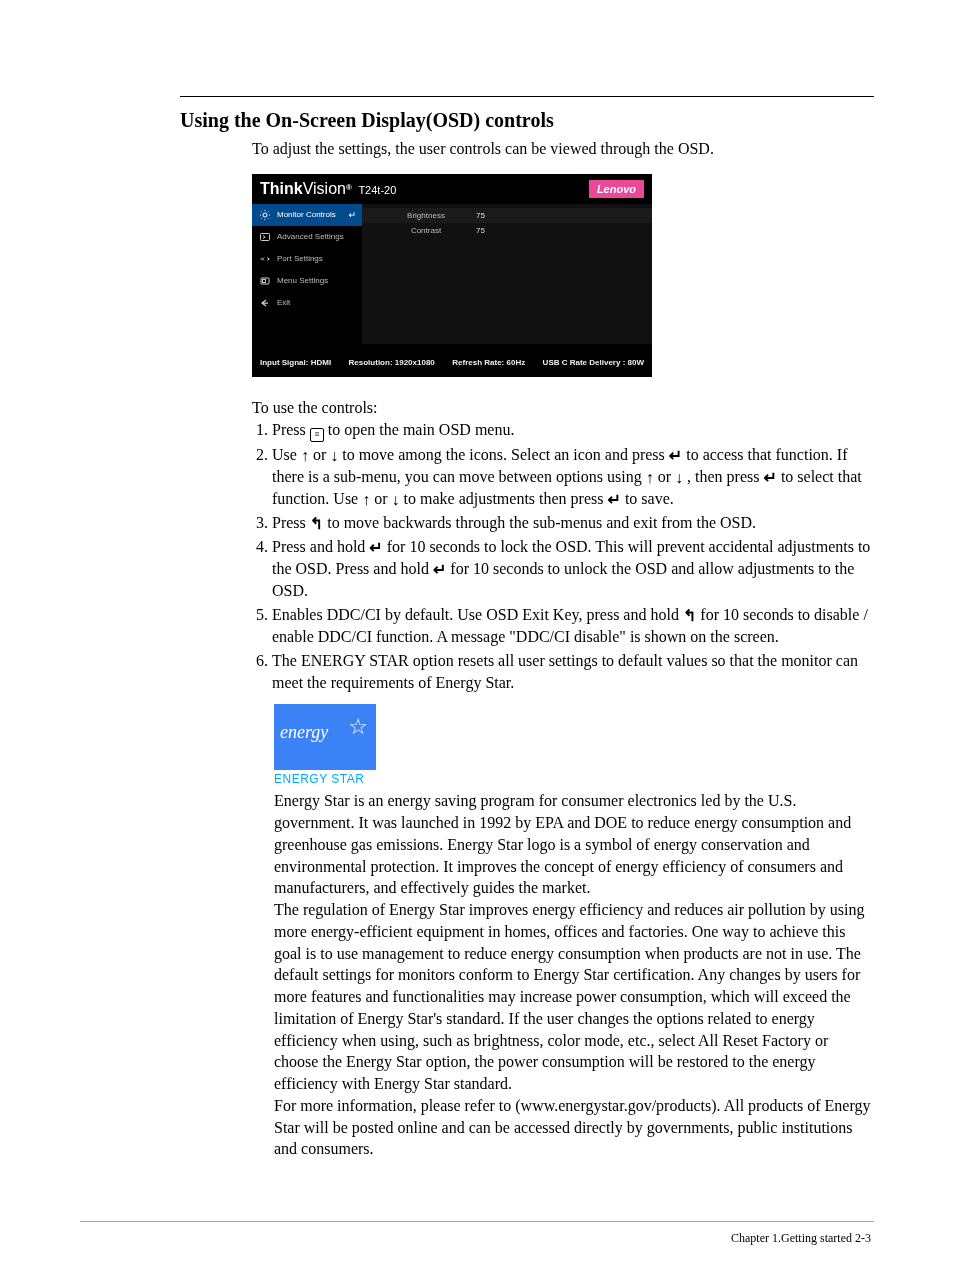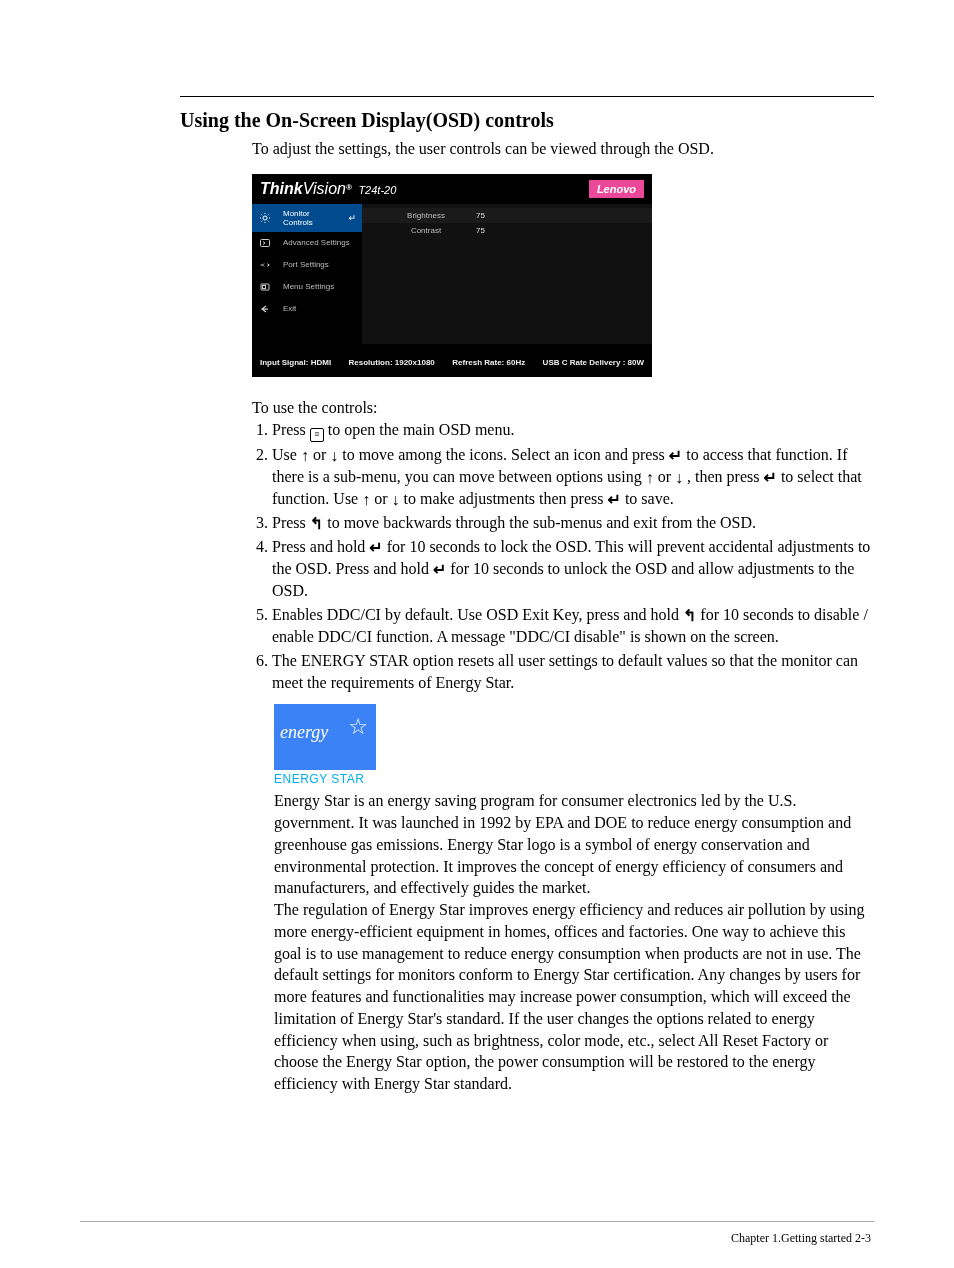--- a/index.html
+++ b/index.html
@@ -43,21 +43,20 @@
   .osd-header {
     display: flex;
     align-items: center;
     justify-content: space-between;
     padding: 6px 8px;
   }
   .brand {
     font-family: Arial, sans-serif;
     font-weight: bold;
     color: #fff;
-    font-style: italic;
   }
   .brand .thin { font-weight: 300; }
   .brand .model { font-weight: normal; font-size: 11px; margin-left: 4px; }
   .lenovo-badge {
     background: #ec4899;
     color: #fff;
     font-weight: bold;
     font-size: 11px;
     padding: 3px 8px;
     font-style: italic;
@@ -66,21 +65,21 @@
     display: flex;
     min-height: 140px;
   }
   .osd-left {
     width: 110px;
     background: #000;
   }
   .osd-item {
     display: flex;
     align-items: center;
-    gap: 11px;
+    gap: 5px;
     padding: 5px 6px;
     color: #bbb;
     font-size: 8px;
   }
   .osd-item.active {
     background: #004b8d;
     color: #fff;
   }
   .osd-item .mi-icon {
     width: 14px;
@@ -305,17 +304,18 @@
   <div class="energy-block">
     <div class="energy-logo">
       <span class="script">energy</span>
       <span class="star">☆</span>
     </div>
     <div class="energy-caption">ENERGY STAR</div>
   </div>
   <div class="energy-text">
     <p>Energy Star is an energy saving program for consumer electronics led by the U.S. government. It was launched in 1992 by EPA and DOE to reduce energy consumption and greenhouse gas emissions. Energy Star logo is a symbol of energy conservation and environmental protection. It improves the concept of energy efficiency of consumers and manufacturers, and effectively guides the market.</p>
     <p>The regulation of Energy Star improves energy efficiency and reduces air pollution by using more energy-efficient equipment in homes, offices and factories. One way to achieve this goal is to use management to reduce energy consumption when products are not in use. The default settings for monitors conform to Energy Star certification. Any changes by users for more features and functionalities may increase power consumption, which will exceed the limitation of Energy Star's standard. If the user changes the options related to energy efficiency when using, such as brightness, color mode, etc., select All Reset Factory or choose the Energy Star option, the power consumption will be restored to the energy efficiency with Energy Star standard.</p>
+    <p>For more information, please refer to (www.energystar.gov/products). All products of Energy Star will be posted online and can be accessed directly by governments, public institutions and consumers.</p>
   </div>
 
   <div class="footer-rule"></div>
   <div class="footer">Chapter 1.Getting started  2-3</div>
 </div>
 
 </body></html>

